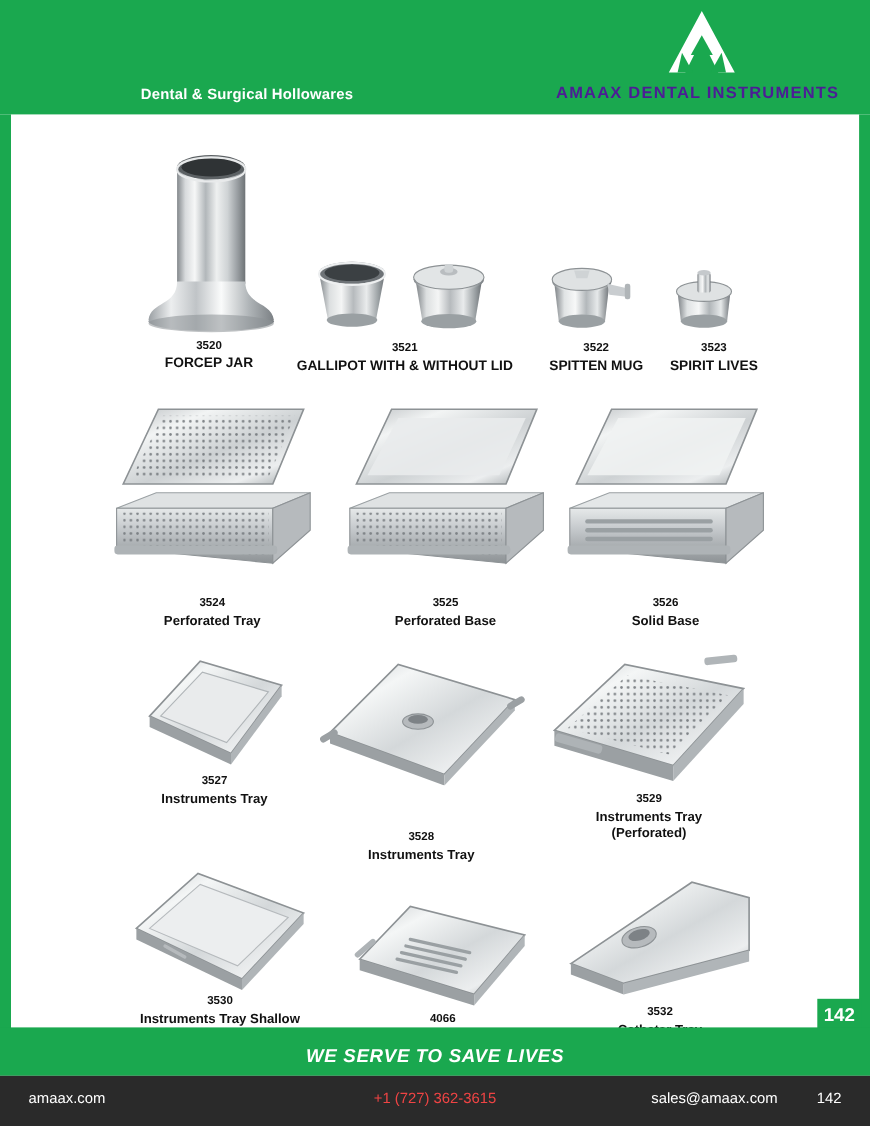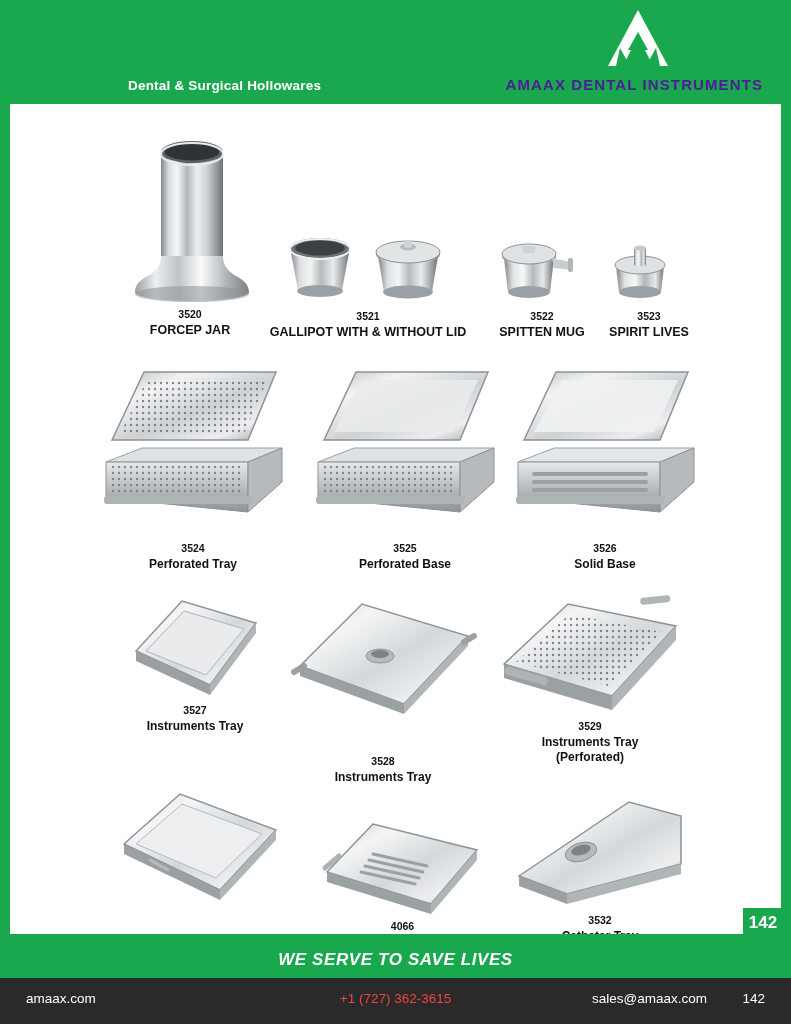--- a/index.html
+++ b/index.html
@@ -460,20 +460,25 @@
     <div class="item" style="left:100px; top:682px; width:180px; height:120px;">
       <div class="art">
         <svg width="180" height="120" viewBox="0 0 180 120">
           <path d="M14 58 L70 8 L166 44 L110 104 Z" fill="url(#trG)" stroke="#8d9295" stroke-width="1.5"></path>
           <path d="M26 58 L72 18 L152 48 L106 92 Z" fill="#eceeef" stroke="#b6babd" stroke-width="1"></path>
           <path d="M14 58 L14 68 L110 114 L110 104 Z" fill="#9ba0a3"></path>
           <path d="M110 104 L110 114 L166 54 L166 44 Z" fill="#b0b5b8"></path>
           <path d="M40 74 L58 84" stroke="#b6babd" stroke-width="3" stroke-linecap="round"></path>
         </svg>
       </div>
+      <div class="cap" style="left:-35px; top:118px; width:250px;">
+        <span class="code">3530</span>
+        <span class="name" style="white-space:pre-line;">Instruments Tray Shallow
+(Mayo)</span>
+      </div>
     </div>
 
     <div class="item" style="left:305px; top:708px; width:175px; height:105px;">
       <div class="art">
         <svg width="175" height="105" viewBox="0 0 175 105">
           <path d="M12 60 L58 12 L162 38 L116 92 Z" fill="url(#trG)" stroke="#8d9295" stroke-width="1.5"></path>
           <path d="M12 60 L12 70 L116 102 L116 92 Z" fill="#9ba0a3"></path>
           <path d="M116 92 L116 102 L162 48 L162 38 Z" fill="#b0b5b8"></path>
           <g stroke="#9aa0a3" stroke-width="3" stroke-linecap="round">
             <path d="M46 60 L100 72"></path>

